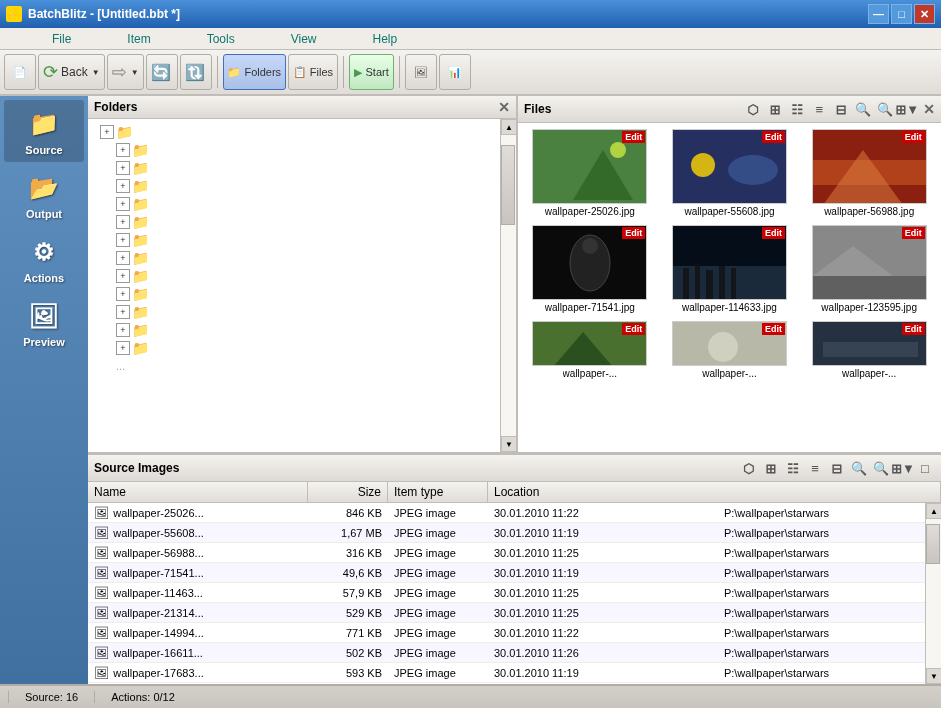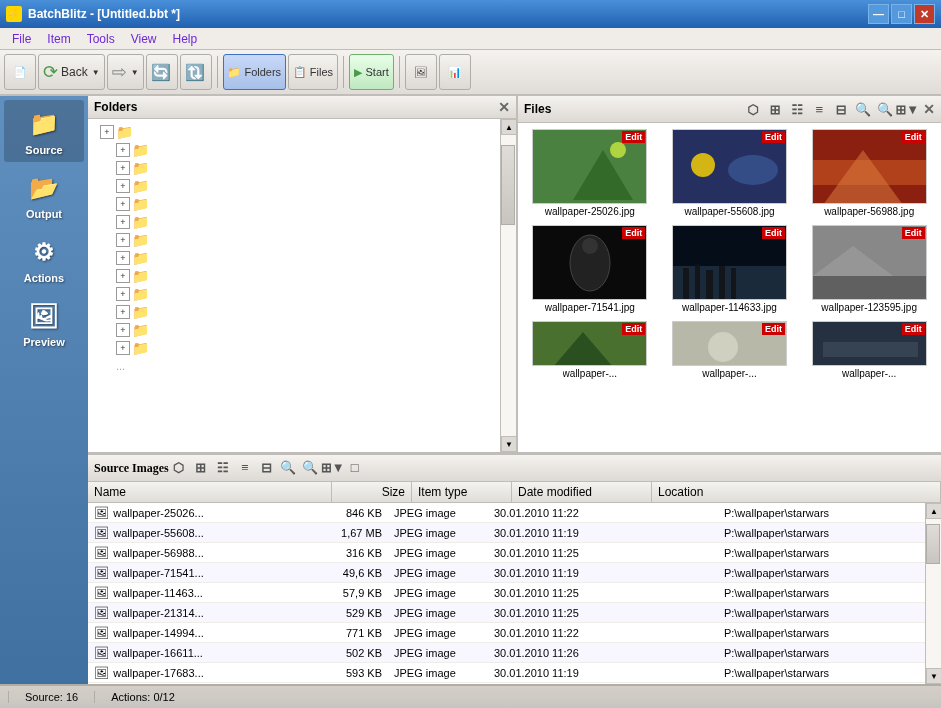--- a/index.html
+++ b/index.html
@@ -34,21 +34,22 @@
       height: 22px;
       display: flex;
       align-items: center;
       padding: 0 4px;
       border-bottom: 1px solid #c0bdb8;
     }
     .menu-item {
       padding: 2px 8px;
       cursor: pointer;
       font-size: 12px;
-      color: #6d28d9;
+      color: #0f766e;
+      margin-left: 40px;
     }
 
     
     #toolbar {
       background: linear-gradient(to bottom, #f5f3ef 0%, #e0ddd8 100%);
       height: 46px;
       display: flex;
       align-items: center;
       padding: 0 4px;
       gap: 2px;
@@ -234,23 +235,23 @@
       flex-direction: column;
       background: white;
     }
     #bottom-header {
       background: linear-gradient(to bottom, #f5f3ef, #ddd9d4);
       border-bottom: 1px solid #c0bdb8;
       border-top: 1px solid #c0bdb8;
       padding: 3px 6px;
       display: flex;
       align-items: center;
+      justify-content: space-between;
       font-weight: bold;
       font-size: 12px;
-      font-family: Liberation Serif, serif;
     }
     #bottom-toolbar { display: flex; gap: 2px; align-items: center; }
     .bottom-tool-btn { width: 20px; height: 20px; background: transparent; border: 1px solid transparent; cursor: pointer; display: flex; align-items: center; justify-content: center; font-size: 13px; color: #555; }
 
     #source-images-table {
       flex: 1;
       overflow: hidden;
       display: flex;
       flex-direction: column;
     }
@@ -261,21 +262,21 @@
       font-size: 12px;
     }
     .col-header {
       padding: 3px 6px;
       border-right: 1px solid #c0bdb8;
       font-weight: normal;
       color: #000;
       cursor: pointer;
       user-select: none;
     }
-    .col-name { width: 244px; }
+    .col-name { width: 220px; }
     .col-size { width: 80px; text-align: right; }
     .col-type { width: 100px; }
     .col-date { width: 140px; }
     .col-loc { flex: 1; }
 
     #table-body {
       flex: 1;
       overflow: hidden;
     }
     .table-row {
@@ -643,21 +644,20 @@
           <div class="bottom-tool-btn">🔍</div>
           <div class="bottom-tool-btn">⊞▼</div>
           <div class="bottom-tool-btn">□</div>
         </div>
       </div>
       <div id="source-images-table">
         <div id="table-header">
           <div class="col-header col-name">Name</div>
           <div class="col-header col-size">Size</div>
           <div class="col-header col-type">Item type</div>
-          <div class="col-header col-date">Date modified</div>
           <div class="col-header col-loc">Location</div>
         </div>
         <div id="table-body-wrapper">
           <div id="table-body">
 
           <div class="table-row">
     <div class="cell cell-name">
       <span class="file-icon-small">🖼</span>
       <span>wallpaper-25026...</span>
     </div>

